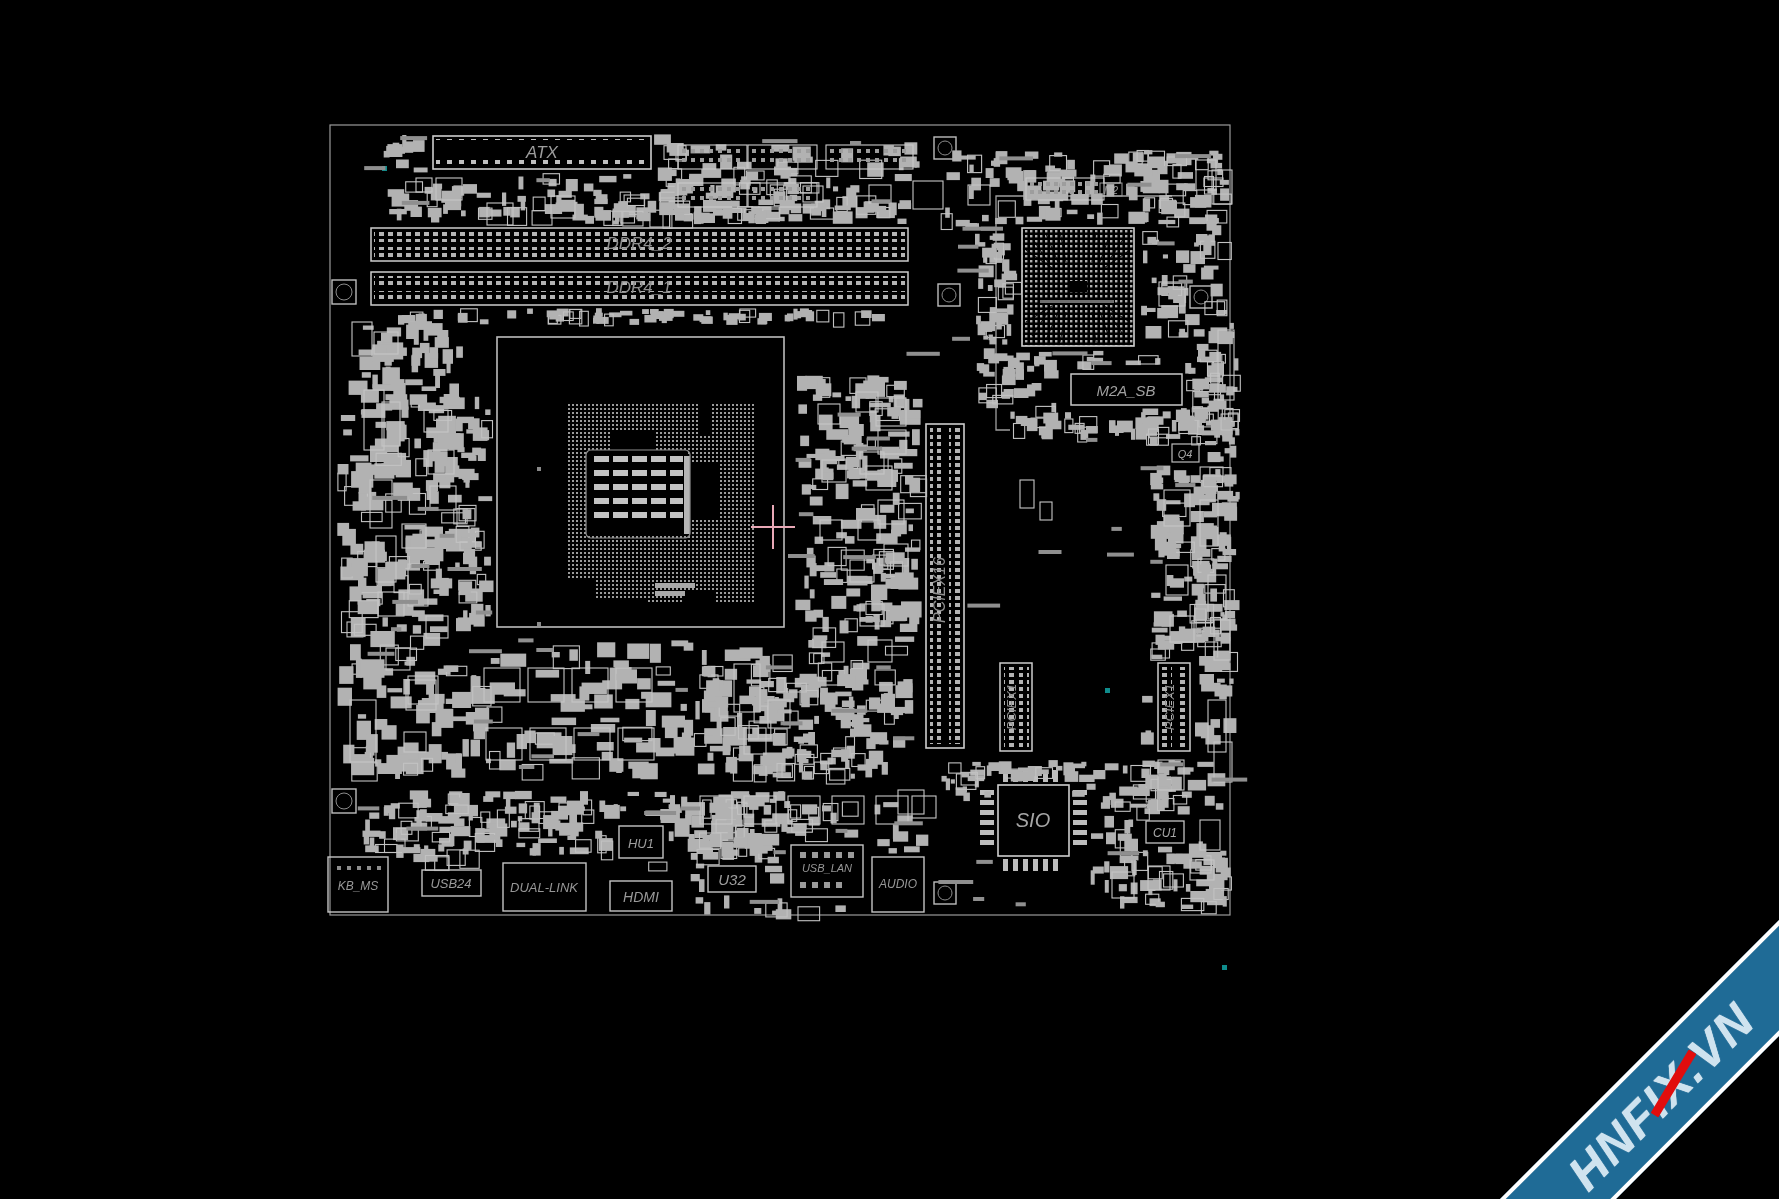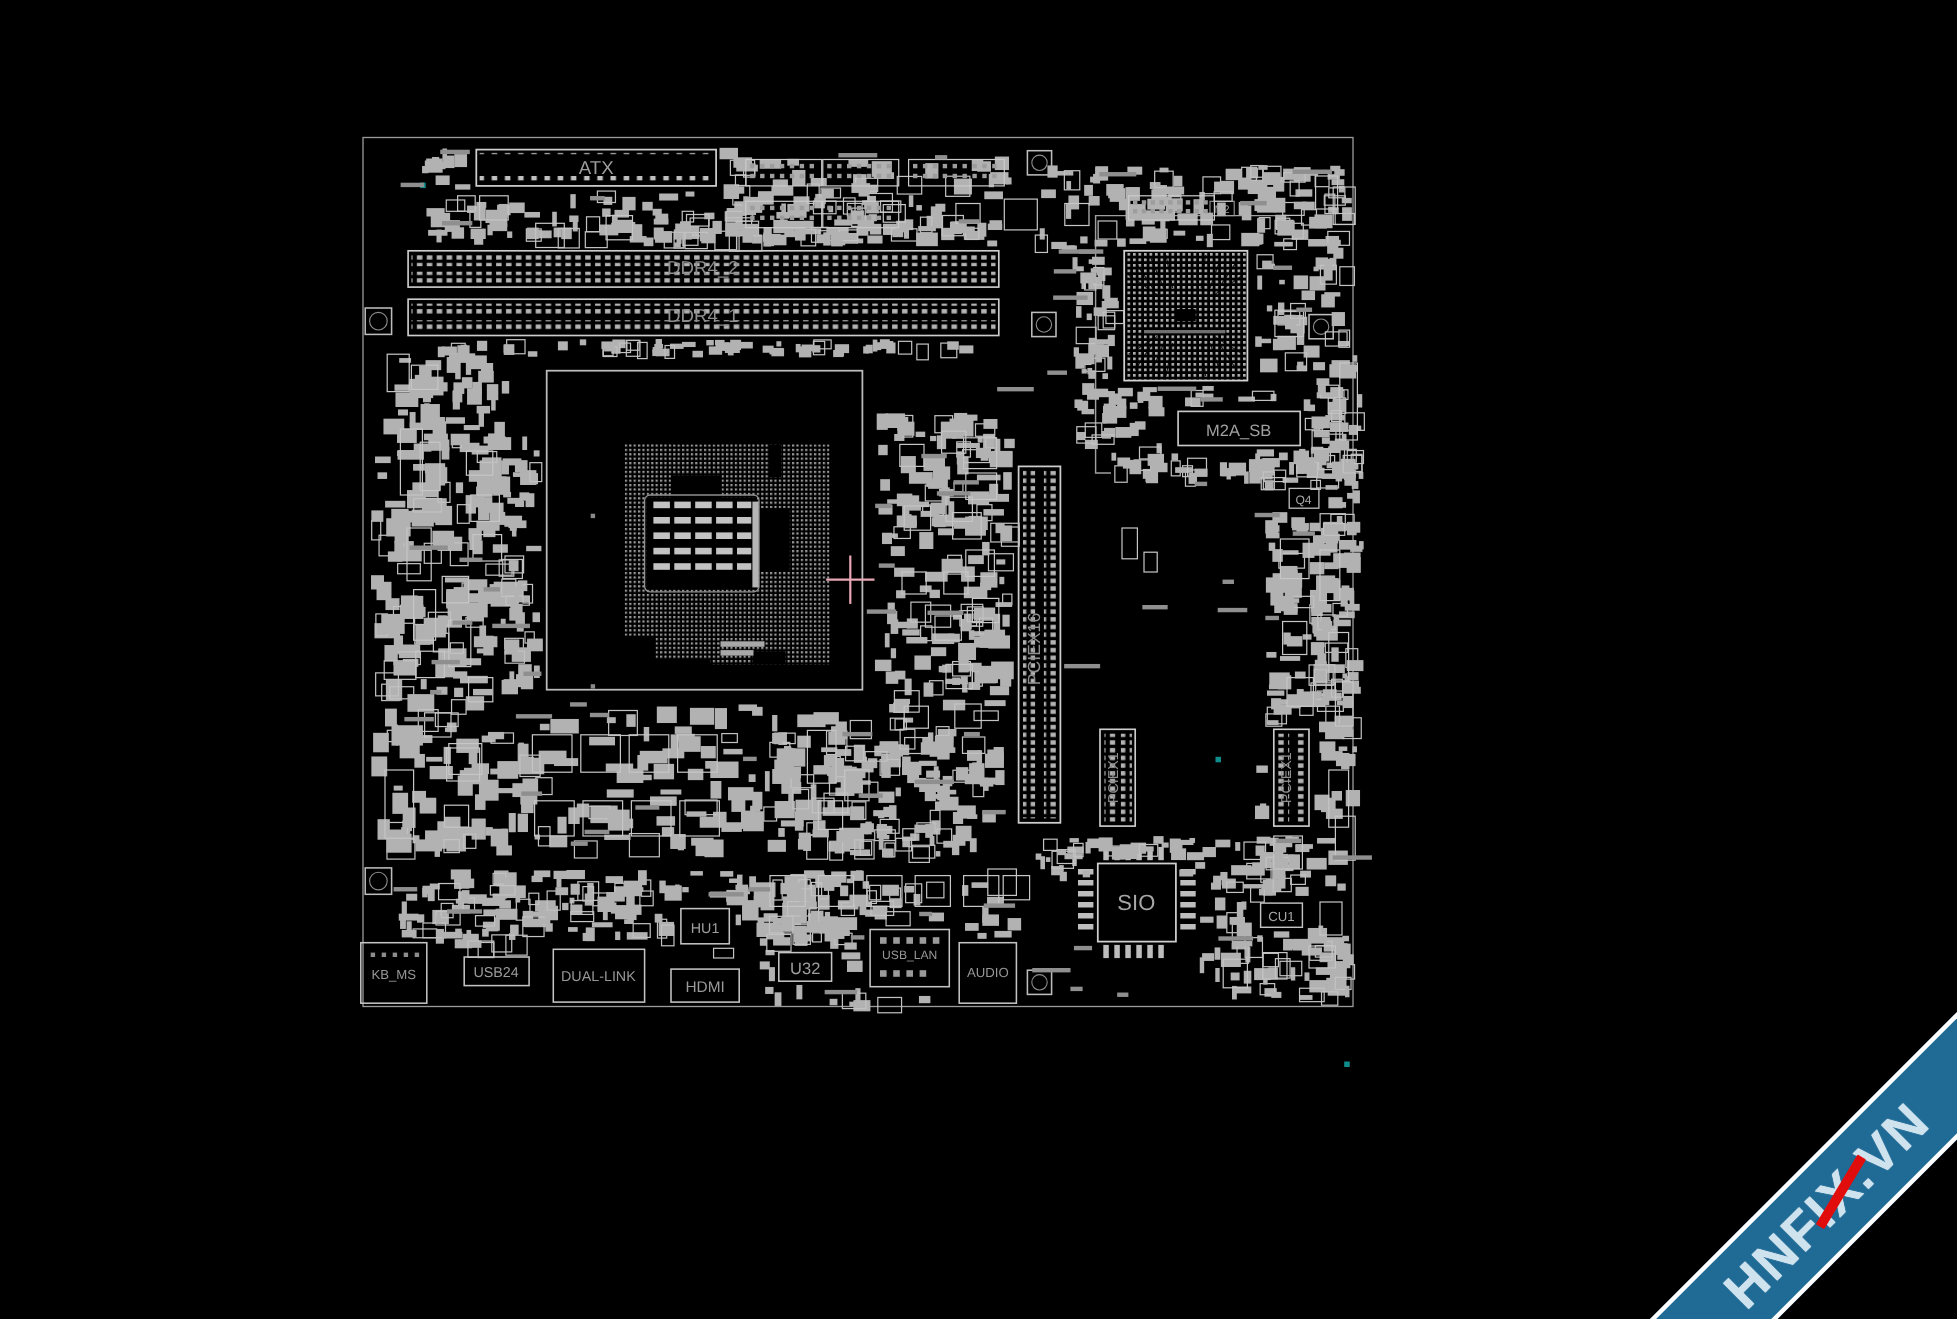--- a/index.html
+++ b/index.html
@@ -1,17 +1,17 @@
 <!DOCTYPE html>
 <html><head>
 <meta charset="utf-8">
 <style>
   html,body{margin:0;padding:0;background:#000;}
   body{width:1779px;height:1199px;overflow:hidden;font-family:"Liberation Sans",sans-serif;}
-  #stage{position:relative;width:1779px;height:1199px;background:#000;overflow:hidden;}
+  #stage{position:relative;width:1779px;height:1199px;background:#000;overflow:hidden;font-style:italic;}
   svg#board{position:absolute;left:0;top:0;width:1779px;height:1199px;display:block;}
 
   
   #wm{position:absolute;right:-62px;bottom:-62px;width:420px;height:420px;overflow:hidden;pointer-events:none;}
   #wm .band{
     position:absolute;left:-40px;top:214px;width:560px;height:74px;
     background:#1f6b96;transform:rotate(-45deg);transform-origin:center center;
     border-top:4px solid #ffffff;border-bottom:4px solid #ffffff;
     display:flex;align-items:center;justify-content:center;
   }

